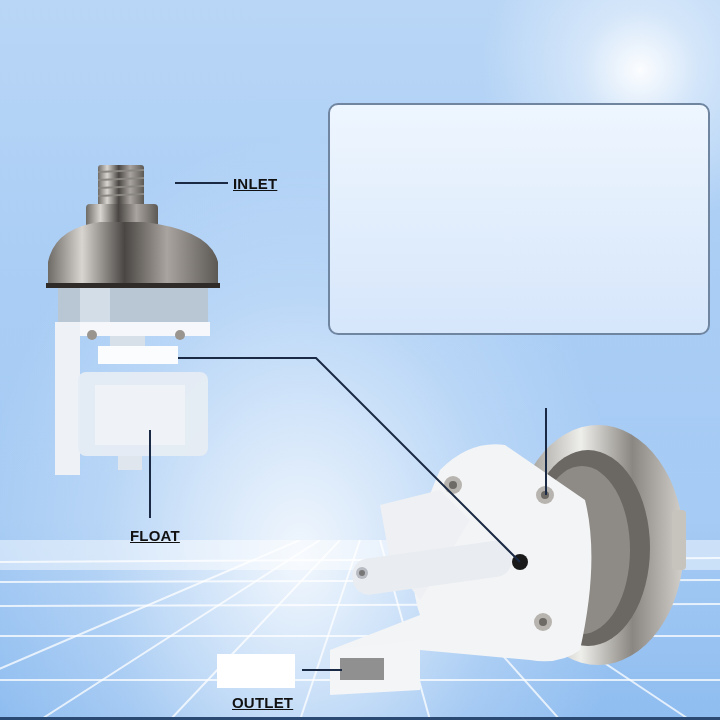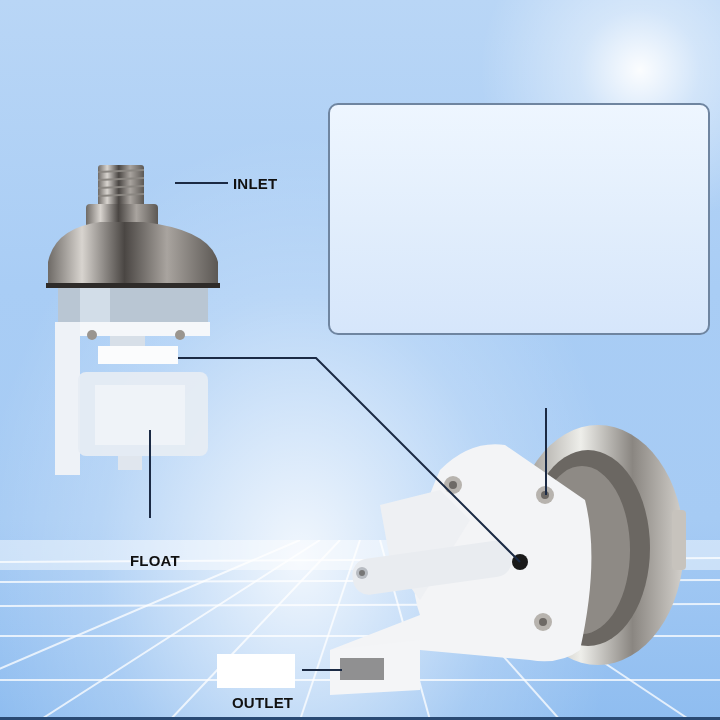--- a/index.html
+++ b/index.html
@@ -6,21 +6,21 @@
   body{width:720px;height:720px;overflow:hidden;position:relative;font-family:"Liberation Sans",sans-serif;}
   .bg{position:absolute;inset:0;
     background:
       radial-gradient(circle at 640px 70px, rgba(255,255,255,0.95) 0px, rgba(255,255,255,0.4) 60px, rgba(255,255,255,0) 160px),
       radial-gradient(ellipse at 300px 560px, rgba(255,255,255,0.85) 0px, rgba(255,255,255,0.2) 200px, rgba(255,255,255,0) 320px),
       linear-gradient(180deg,#b9d6f6 0%,#a9cdf5 40%,#a6cbf4 72%,#8fbdf0 100%);}
   .grid{position:absolute;left:0;top:540px;width:720px;height:180px;overflow:hidden;}
   .bottom-bar{position:absolute;left:0;bottom:0;width:720px;height:3px;background:#2a4a74;}
   .panel{position:absolute;left:328px;top:103px;width:382px;height:232px;border:2px solid #6f85a0;border-radius:10px;
     background:linear-gradient(180deg,#eef6ff 0%,#e2eefc 50%,#d6e6fb 100%);box-sizing:border-box;}
-  .label{position:absolute;font-weight:bold;color:#111;font-size:15px;letter-spacing:0.2px;}
+  .label{position:absolute;font-weight:bold;color:#111;font-size:15px;letter-spacing:0.2px;text-decoration:underline;}
   .outlet-box{position:absolute;left:217px;top:654px;width:78px;height:34px;background:#fff;}
   svg{position:absolute;left:0;top:0;}
 </style>
 </head>
 <body>
 
 <div class="bg"></div>
 
 <svg class="grid" width="720" height="180" viewBox="0 0 720 180">
   <g stroke="rgba(255,255,255,0.75)" stroke-width="2" fill="none">
@@ -123,17 +123,17 @@
   <g stroke="#1b2a44" stroke-width="2" fill="none">
     <line x1="175" y1="183" x2="228" y2="183"></line>
     <polyline points="178,358 316,358 520,562"></polyline>
     <line x1="150" y1="430" x2="150" y2="518"></line>
     <line x1="546" y1="408" x2="546" y2="495"></line>
     <line x1="302" y1="670" x2="342" y2="670"></line>
   </g>
 </svg>
 
 <div class="label" style="left:233px;top:175px;">INLET</div>
-<div class="label" style="left:130px;top:527px;margin-top:25px;">FLOAT</div>
+<div class="label" style="left:130px;top:527px;">FLOAT</div>
 <div class="outlet-box"></div>
 <div class="label" style="left:232px;top:662px;margin-top:32px;">OUTLET</div>
 
 <div class="bottom-bar"></div>
 
 </body></html>

